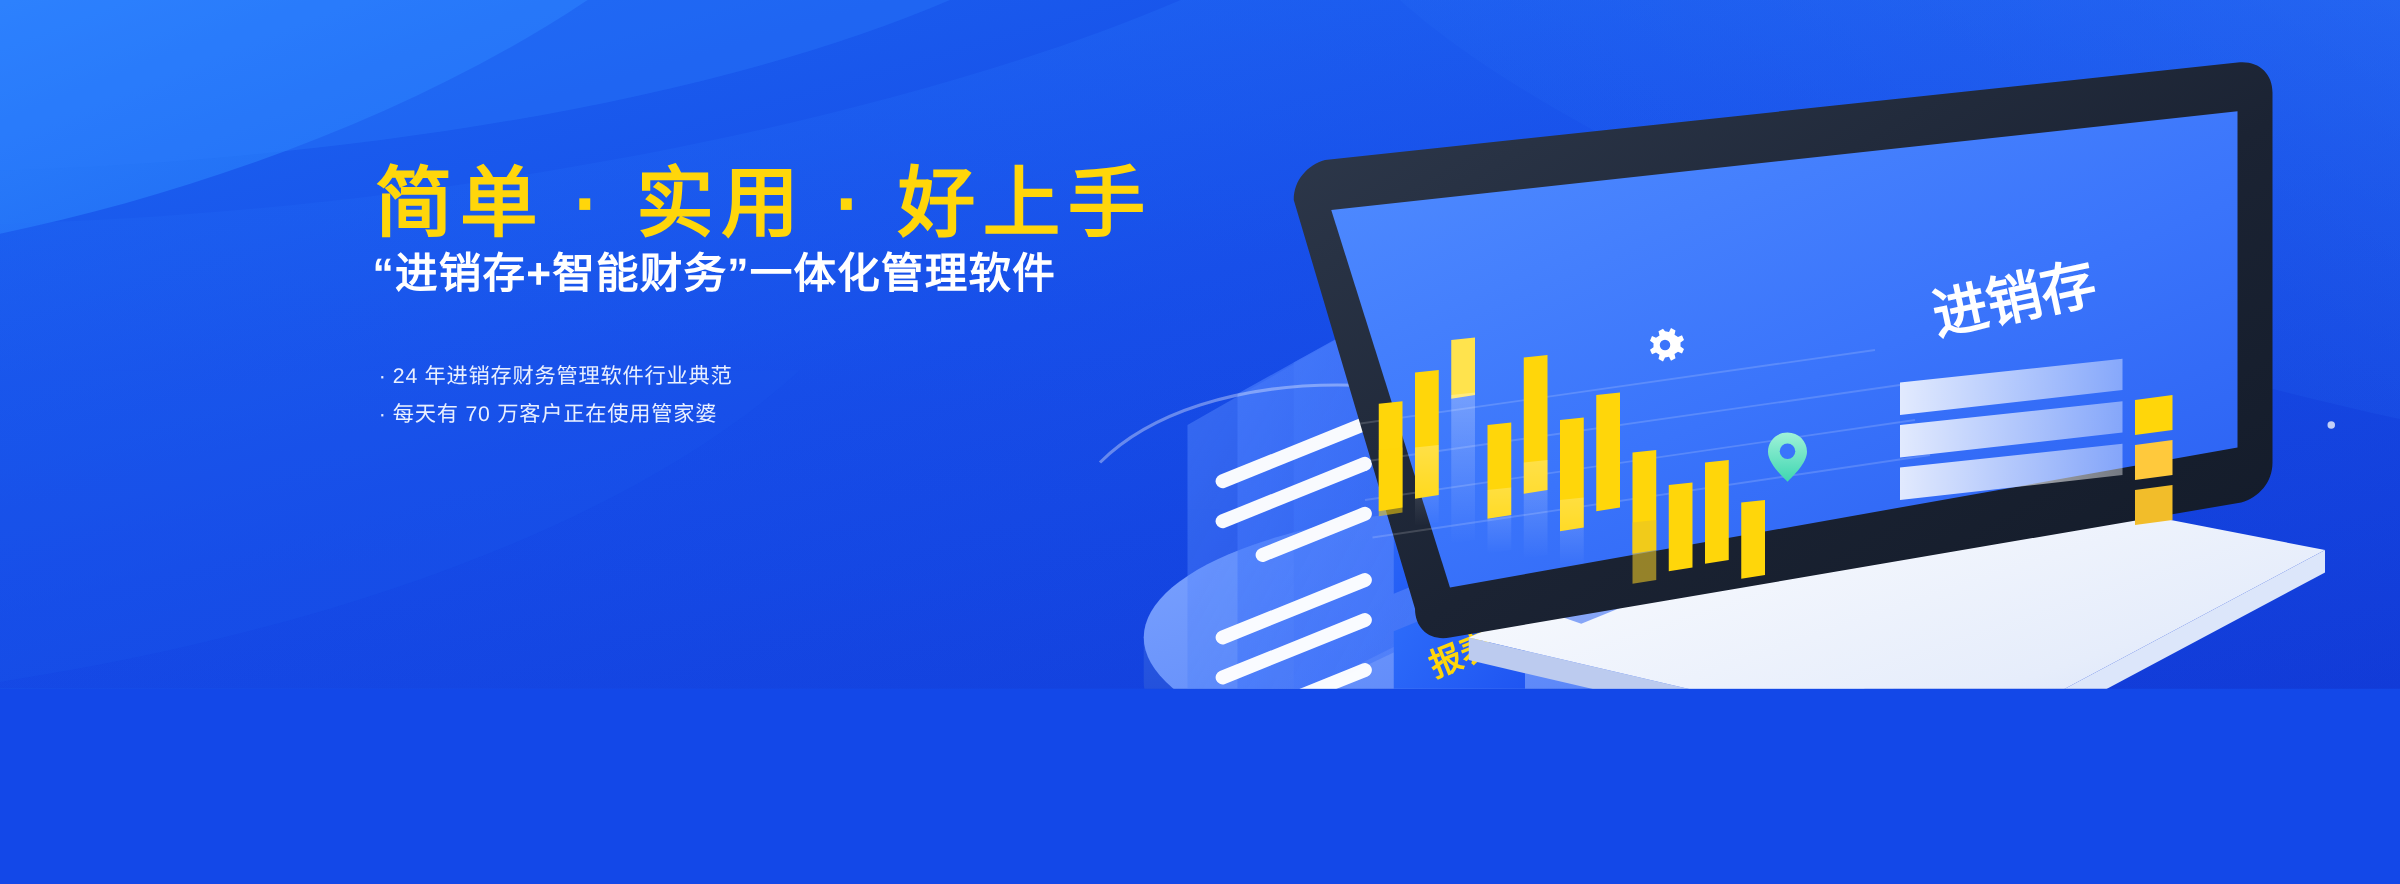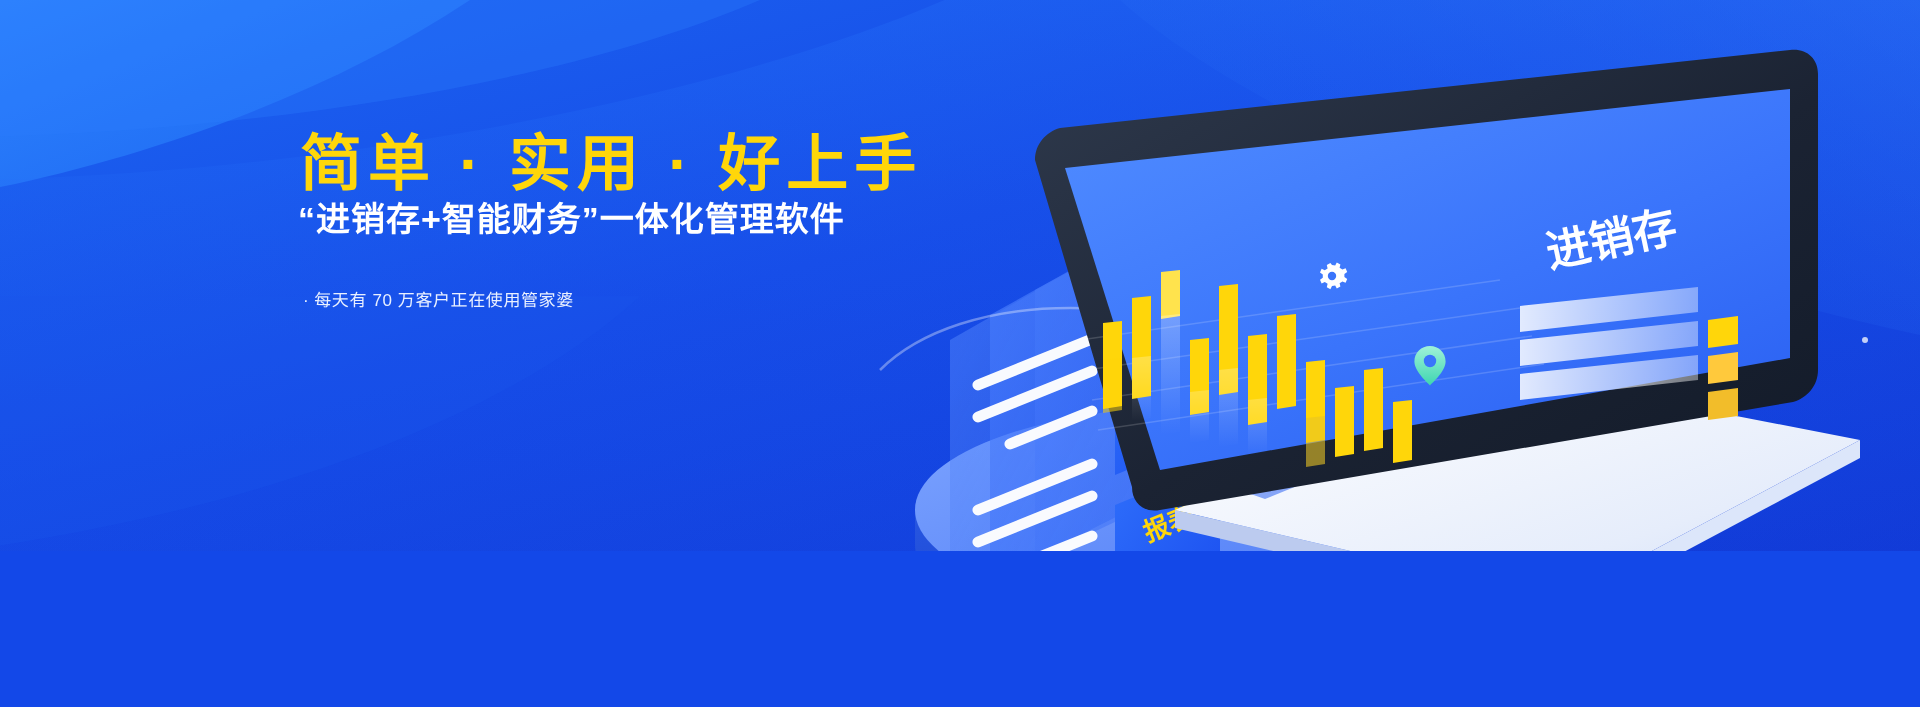--- a/index.html
+++ b/index.html
@@ -76,20 +76,23 @@
     <path d="M0,230 C420,215 820,90 1010,-40 L1920,-40 L1920,707 L0,707 Z" fill="url(#swoosh2)" opacity=".55"></path>
     <path d="M1920,0 L1920,430 C1560,330 1240,140 1120,0 Z" fill="url(#swoosh3)"></path>
     <path d="M0,700 C300,640 520,520 640,380 L0,380 Z" fill="#1a56ec" opacity=".30"></path>
   </svg>
 
   <div class="copy">
     <div class="headline">简单 · 实用 · 好上手</div>
     <div class="subhead">“进销存+智能财务”一体化管理软件</div>
     <div class="bullets">
       <div>
+        <span class="dot">·</span><span>24 年进销存财务管理软件行业典范</span>
+      </div>
+      <div>
         <span class="dot">·</span><span>每天有 70 万客户正在使用管家婆</span>
       </div>
     </div>
   </div>
 
   <div class="illo">
   <svg viewBox="0 0 1060 667" preserveAspectRatio="xMidYMid meet">
     <defs>
       <linearGradient id="discG" x1="0" y1="0" x2="1" y2="1">
         <stop offset="0%" stop-color="#7da4ff"></stop>

